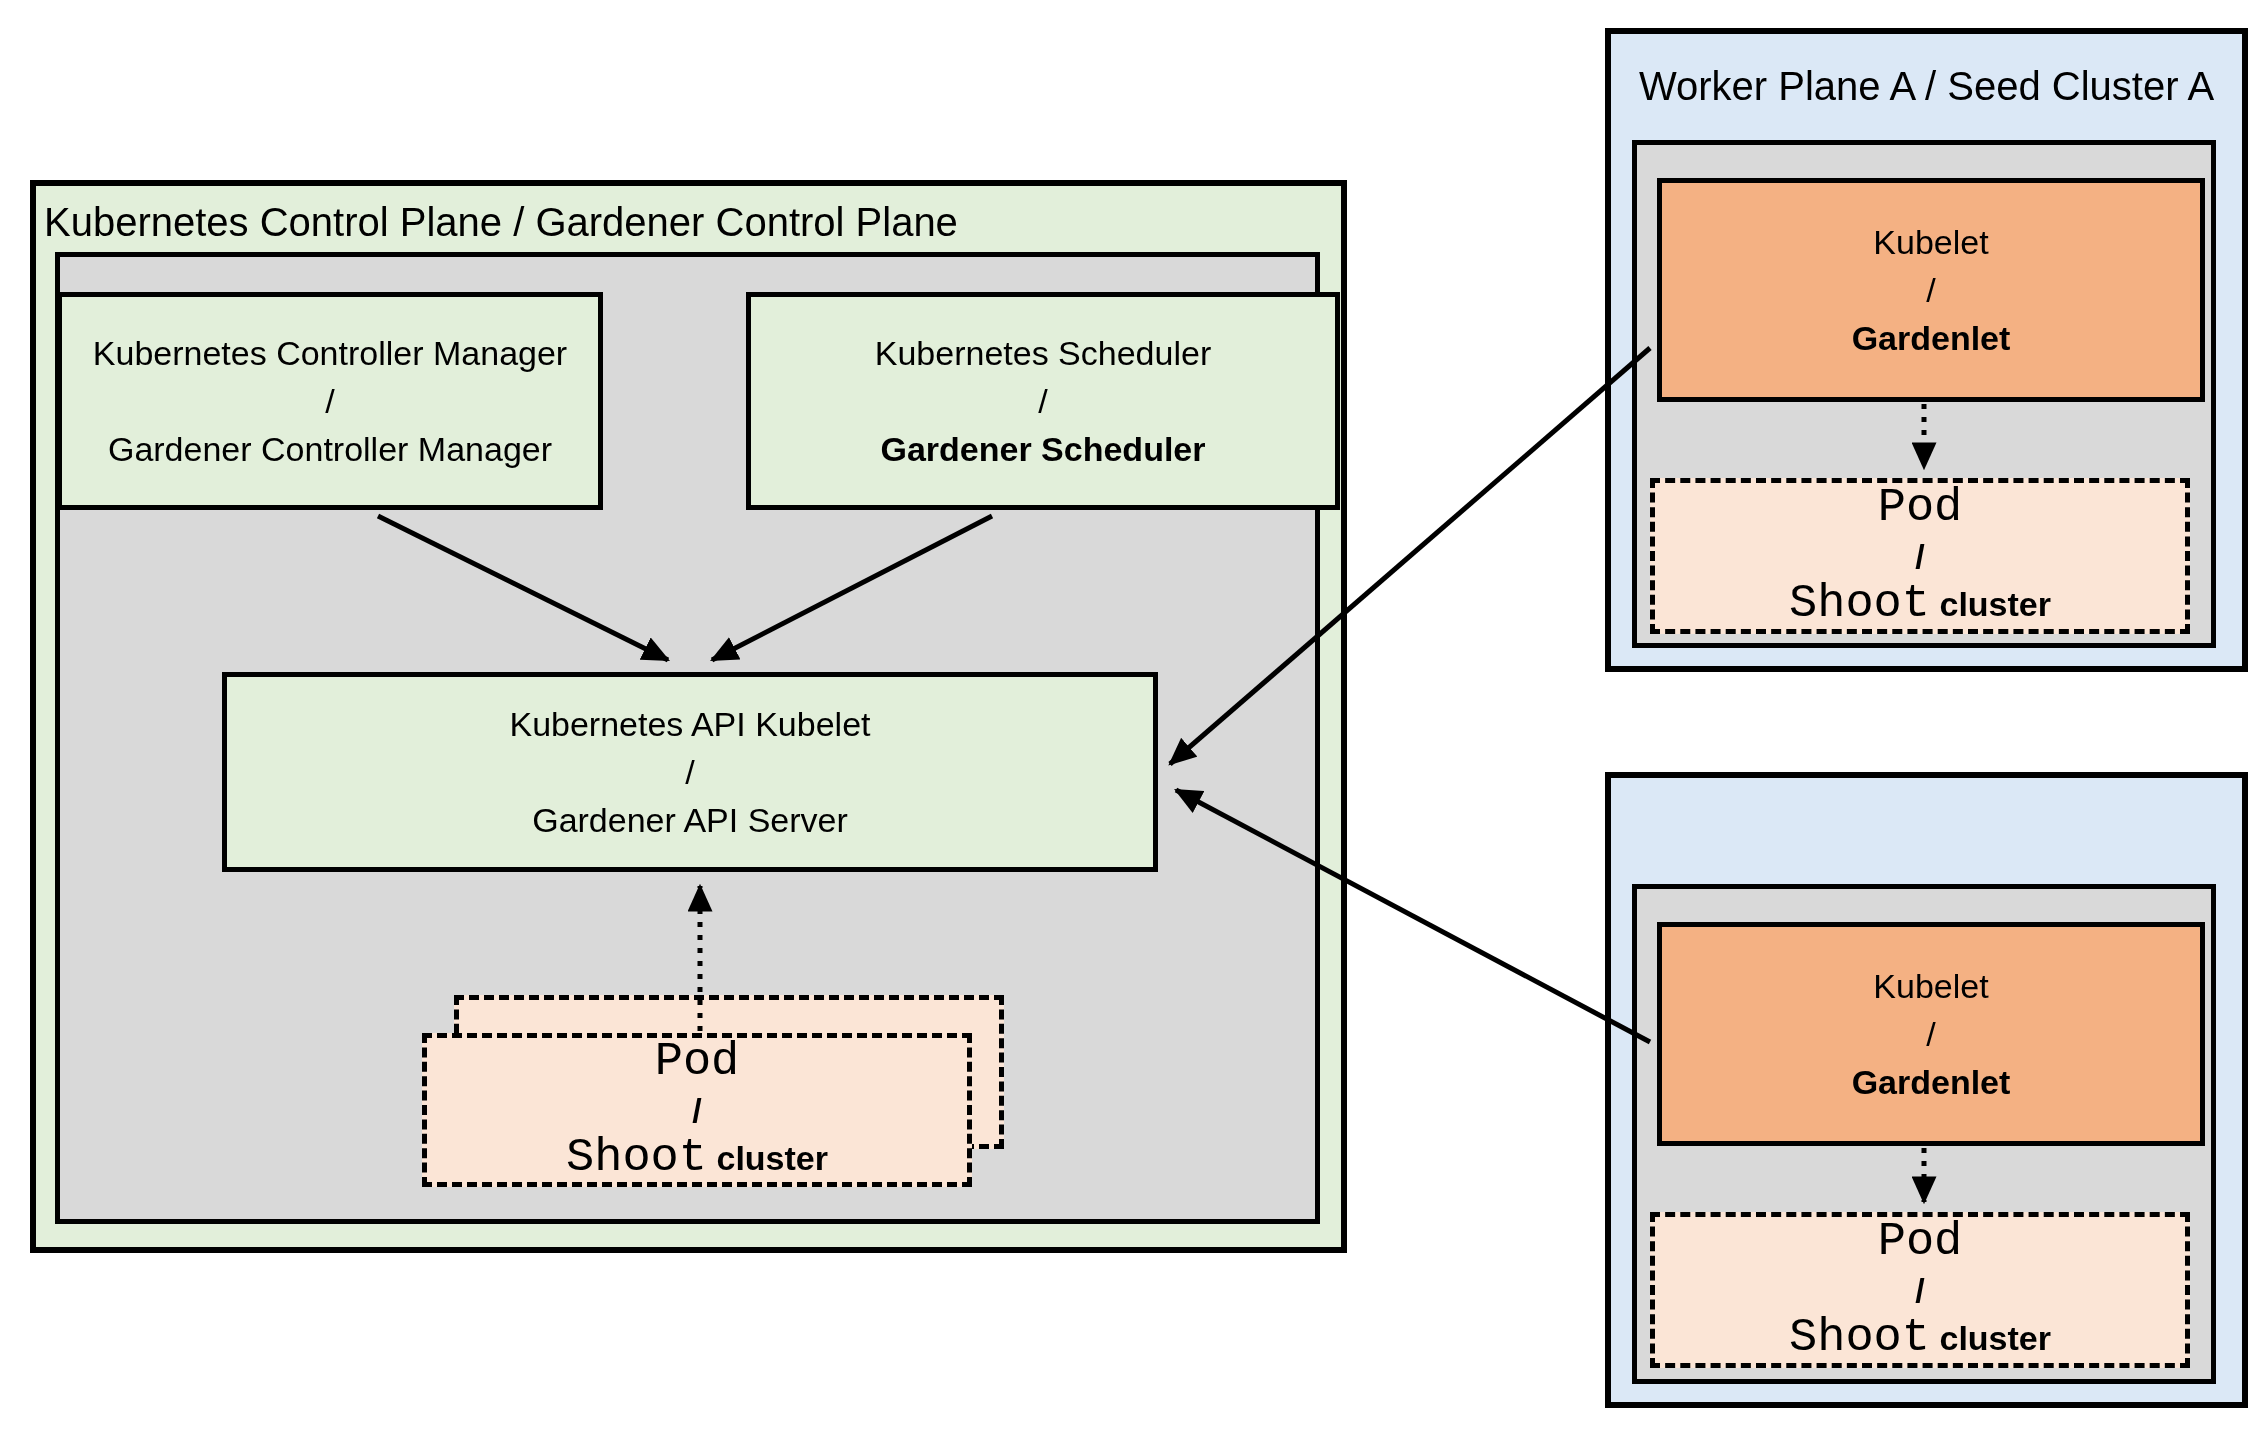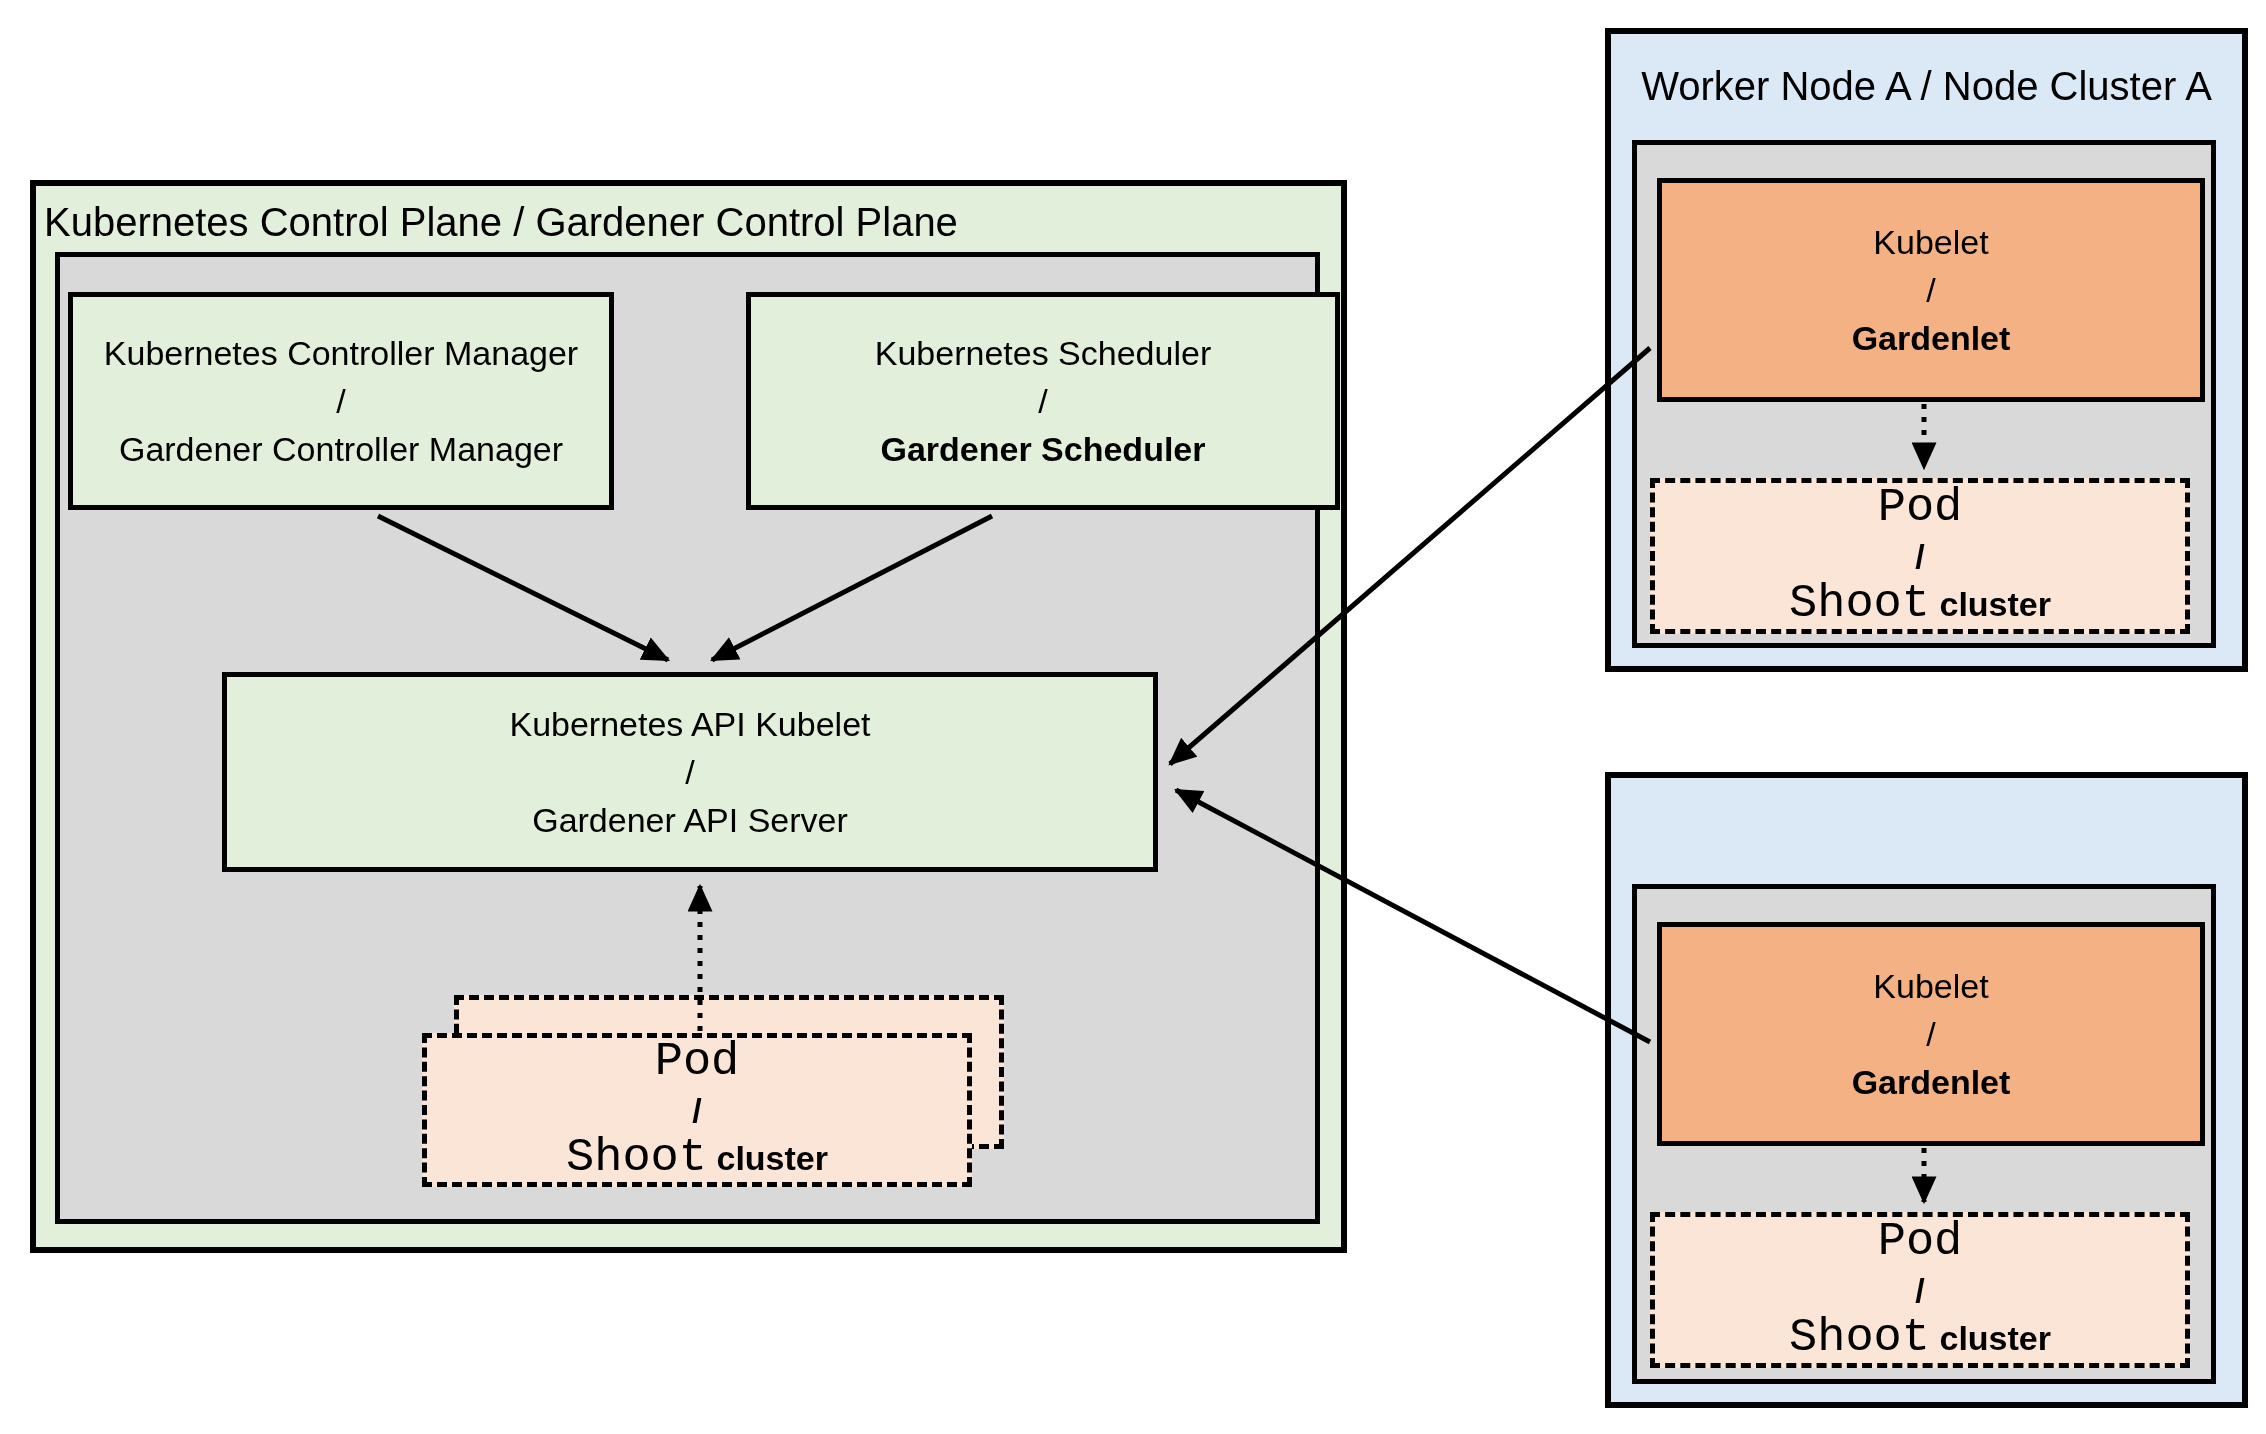--- a/index.html
+++ b/index.html
@@ -35,21 +35,21 @@
     font-size: 40px; line-height: 48px; white-space: nowrap;
   }
   .centered-title { text-align: center; }
   .bold { font-weight: 700; }
   .mono { font-family: "Liberation Mono", monospace; font-size: 47px; }
 
   
   #cp-outer   { left: 30px;  top: 180px;  width: 1317px; height: 1073px; }
   #cp-title   { left: 44px;  top: 198px; }
   #cp-gray    { left: 55px;  top: 252px;  width: 1265px; height: 972px; }
-  #cm-box     { left: 68px;  top: 292px;  width: 546px;  height: 218px; }
+  #cm-box     { left: 57px;  top: 292px;  width: 546px;  height: 218px; }
   #sched-box  { left: 706px; top: 292px;  width: 594px;  height: 218px; margin-left: 40px; }
   #api-box    { left: 222px; top: 672px;  width: 936px;  height: 200px; }
   #pod-back   { left: 454px; top: 995px;  width: 550px;  height: 154px; }
   #pod-front  { left: 422px; top: 1033px; width: 550px;  height: 154px; }
 
   
   #wa-outer   { left: 1605px; top: 28px;  width: 643px; height: 644px; }
   #wa-title   { left: 1605px; top: 62px;  width: 643px; }
   #wa-gray    { left: 1632px; top: 140px; width: 584px; height: 508px; }
   #wa-kubelet { left: 1650px; top: 178px; width: 548px; height: 224px; }
@@ -106,21 +106,21 @@
     <div class="mono">Pod</div>
     <div class="bold">/</div>
     <div>
       <span class="mono">Shoot</span>
       <span class="bold">cluster</span>
     </div>
   </div>
 
   <div class="abs outer-frame wn-bg" id="wa-outer"></div>
 
-  <div class="abs big-title centered-title" id="wa-title">Worker Node A / Node Cluster A</div>
+  <div class="abs big-title centered-title" id="wa-title">Worker Plane A / Seed Cluster A</div>
 
   <div class="abs panel" id="wa-gray"></div>
 
   <div class="abs orange-box label3" id="wa-kubelet">
     <div>Kubelet</div>
     <div>/</div>
     <div class="bold">Gardenlet</div>
   </div>
 
   <div class="abs pod-box label3" id="wa-pod">

